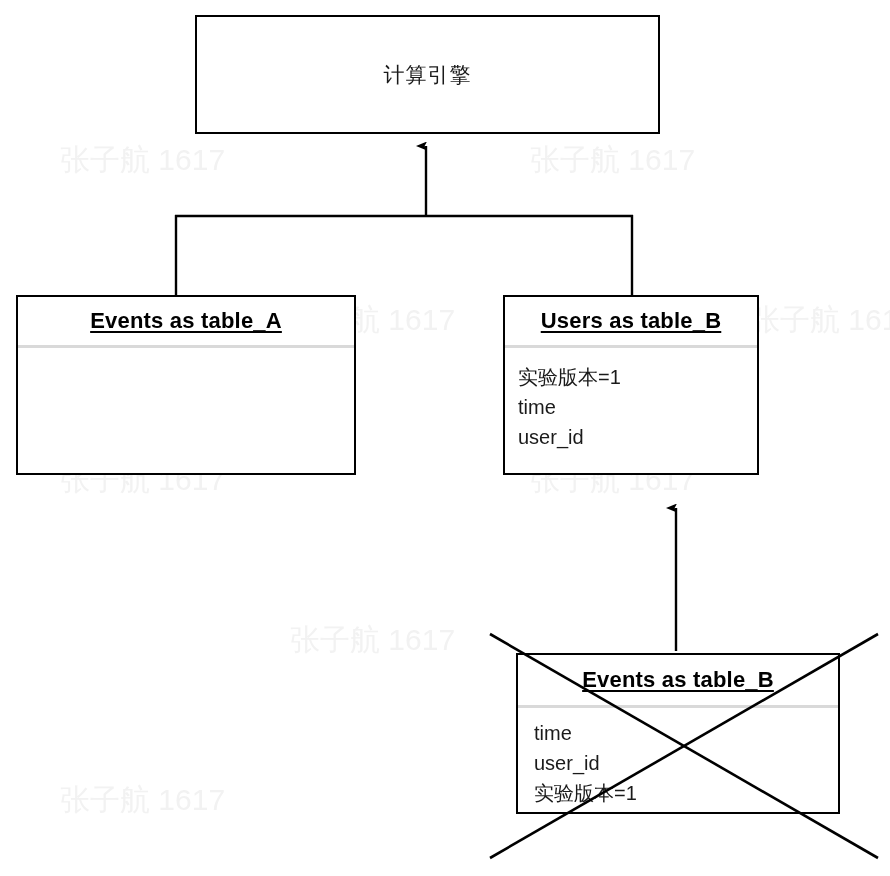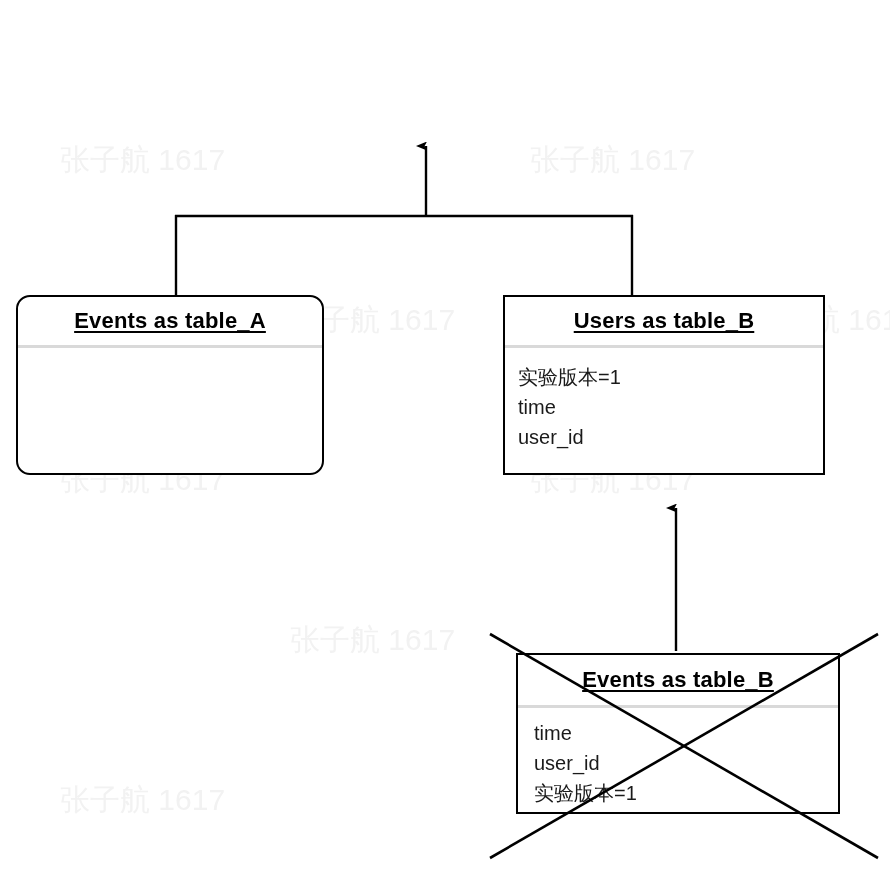--- a/index.html
+++ b/index.html
@@ -119,29 +119,32 @@
 
     <line x1="175" y1="216" x2="633" y2="216" stroke="#000000" stroke-width="2.4"></line>
 
     <line x1="176" y1="215" x2="176" y2="296" stroke="#000000" stroke-width="2.4"></line>
 
     <line x1="632" y1="215" x2="632" y2="296" stroke="#000000" stroke-width="2.4"></line>
 
     <line x1="676" y1="651" x2="676" y2="508" stroke="#000000" stroke-width="2.4" marker-end="url(#arrowhead)"></line>
   </svg>
 
+  <div class="node plain" style="left:195px; top:15px; width:465px; height:119px;">
+    <div class="node-title-plain">计算引擎</div>
+  </div>
 
-  <div class="node" style="left:16px; top:295px; width:308px; height:180px;border-radius:14px;">
+  <div class="node" style="left:16px; top:295px; width:340px; height:180px;">
     <div class="node-header">
       <span class="node-header-text">Events as table_A</span>
     </div>
     <div class="node-divider"></div>
   </div>
 
-  <div class="node" style="left:503px; top:295px; width:322px; height:180px;">
+  <div class="node" style="left:503px; top:295px; width:256px; height:180px;">
     <div class="node-header">
       <span class="node-header-text">Users as table_B</span>
     </div>
     <div class="node-divider"></div>
     <div class="node-body">
       <div class="node-body-line">实验版本=1</div>
       <div class="node-body-line">time</div>
       <div class="node-body-line">user_id</div>
     </div>
   </div>

